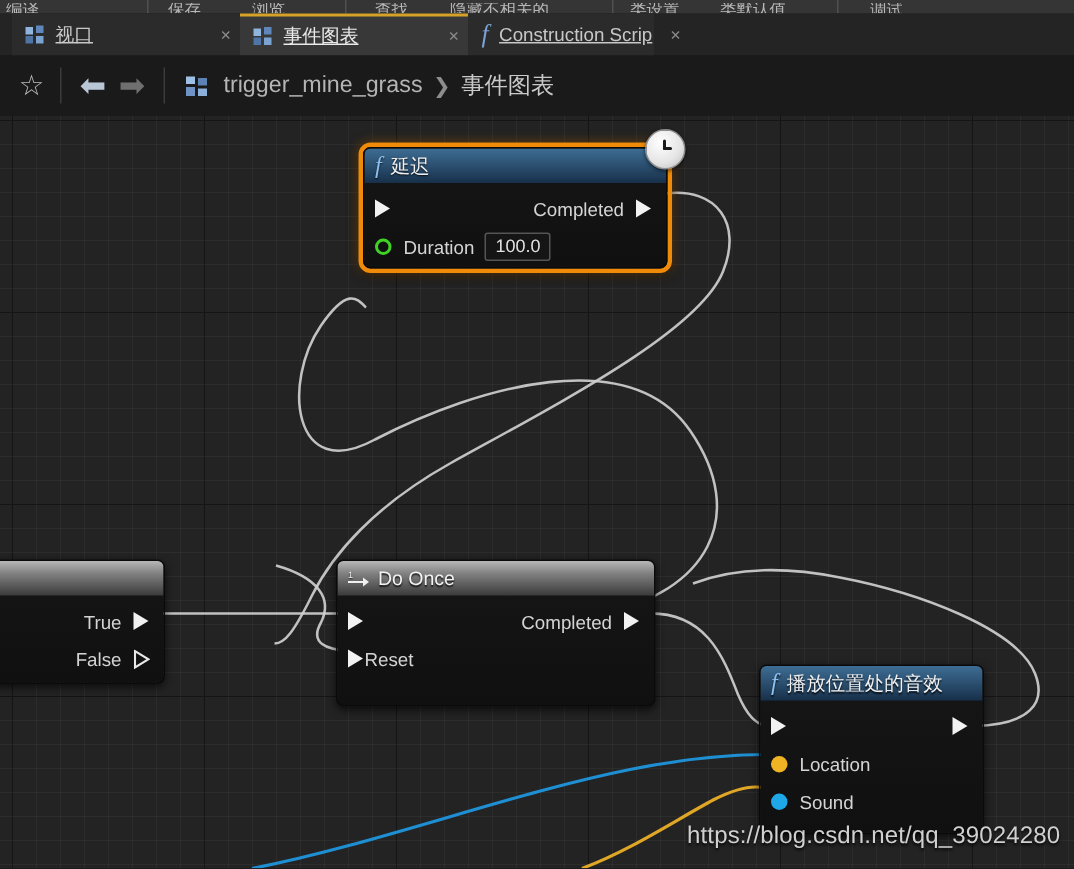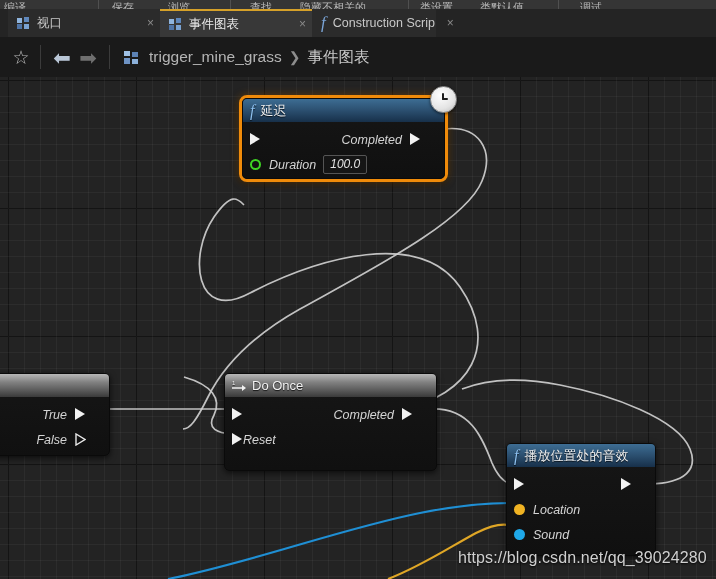--- a/index.html
+++ b/index.html
@@ -69,21 +69,21 @@
     color: #c8c8c8;
     font-size: 12.5px;
     white-space: nowrap;
     cursor: default;
   }
   .tab.active {
     background: #383838;
     border-top: 2px solid #d6a129;
     color: #eaeaea;
   }
-  .tab .tab-label { margin-right: 8px; }
+  .tab .tab-label { margin-right: 8px; text-decoration: underline; }
   .tab .tab-close {
     color: #8a8a8a;
     font-size: 12px;
     line-height: 12px;
     margin-left: auto;
     padding-left: 4px;
   }
   .tab-icon {
     width: 13px; height: 13px;
     margin-right: 7px;
@@ -245,22 +245,21 @@
     margin-right: 6px;
     line-height: 14px;
   }
   .hdr-doonce {
     width: 15px; height: 13px;
     margin-right: 5px;
     position: relative;
     flex: 0 0 auto;
   }
   .node-rows {
-    padding: 5px 16px 7px 0;
-    font-style: italic;
+    padding: 5px 2px 7px 0;
   }
   .row {
     display: flex;
     align-items: center;
     height: 25px;
     padding: 0 7px;
     box-sizing: border-box;
     font-size: 12.5px;
     color: #d4d4d4;
   }

